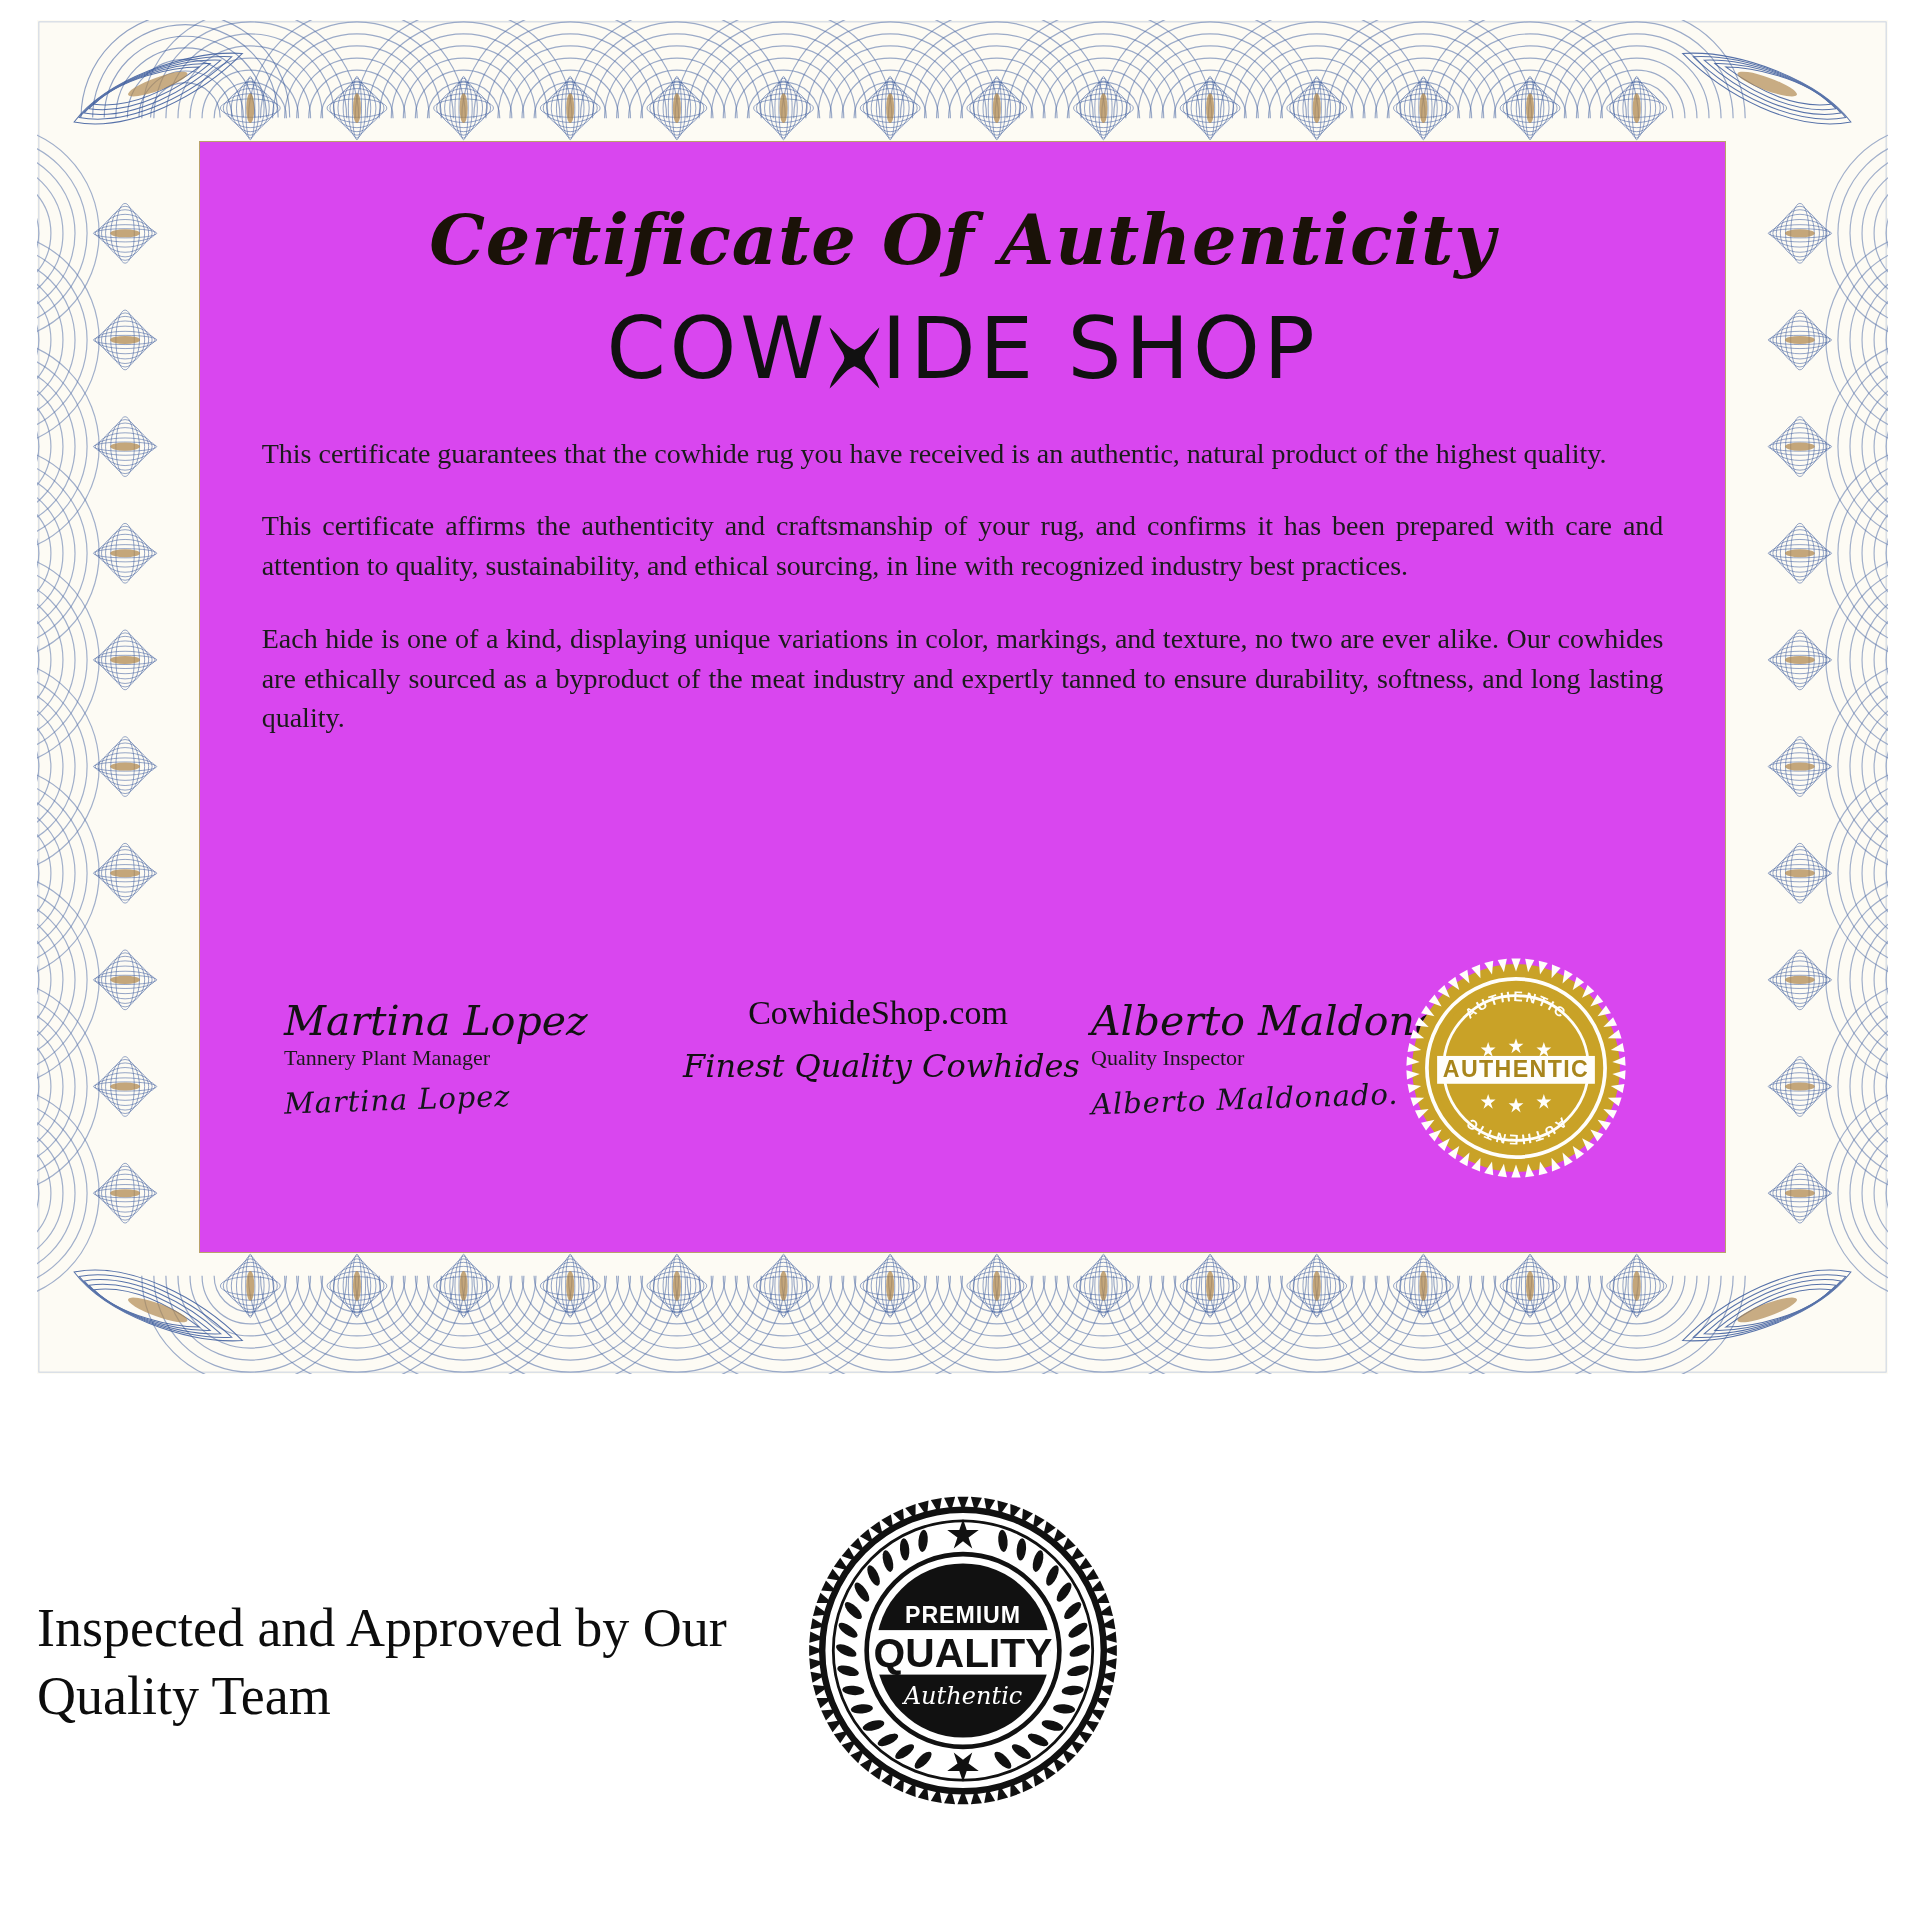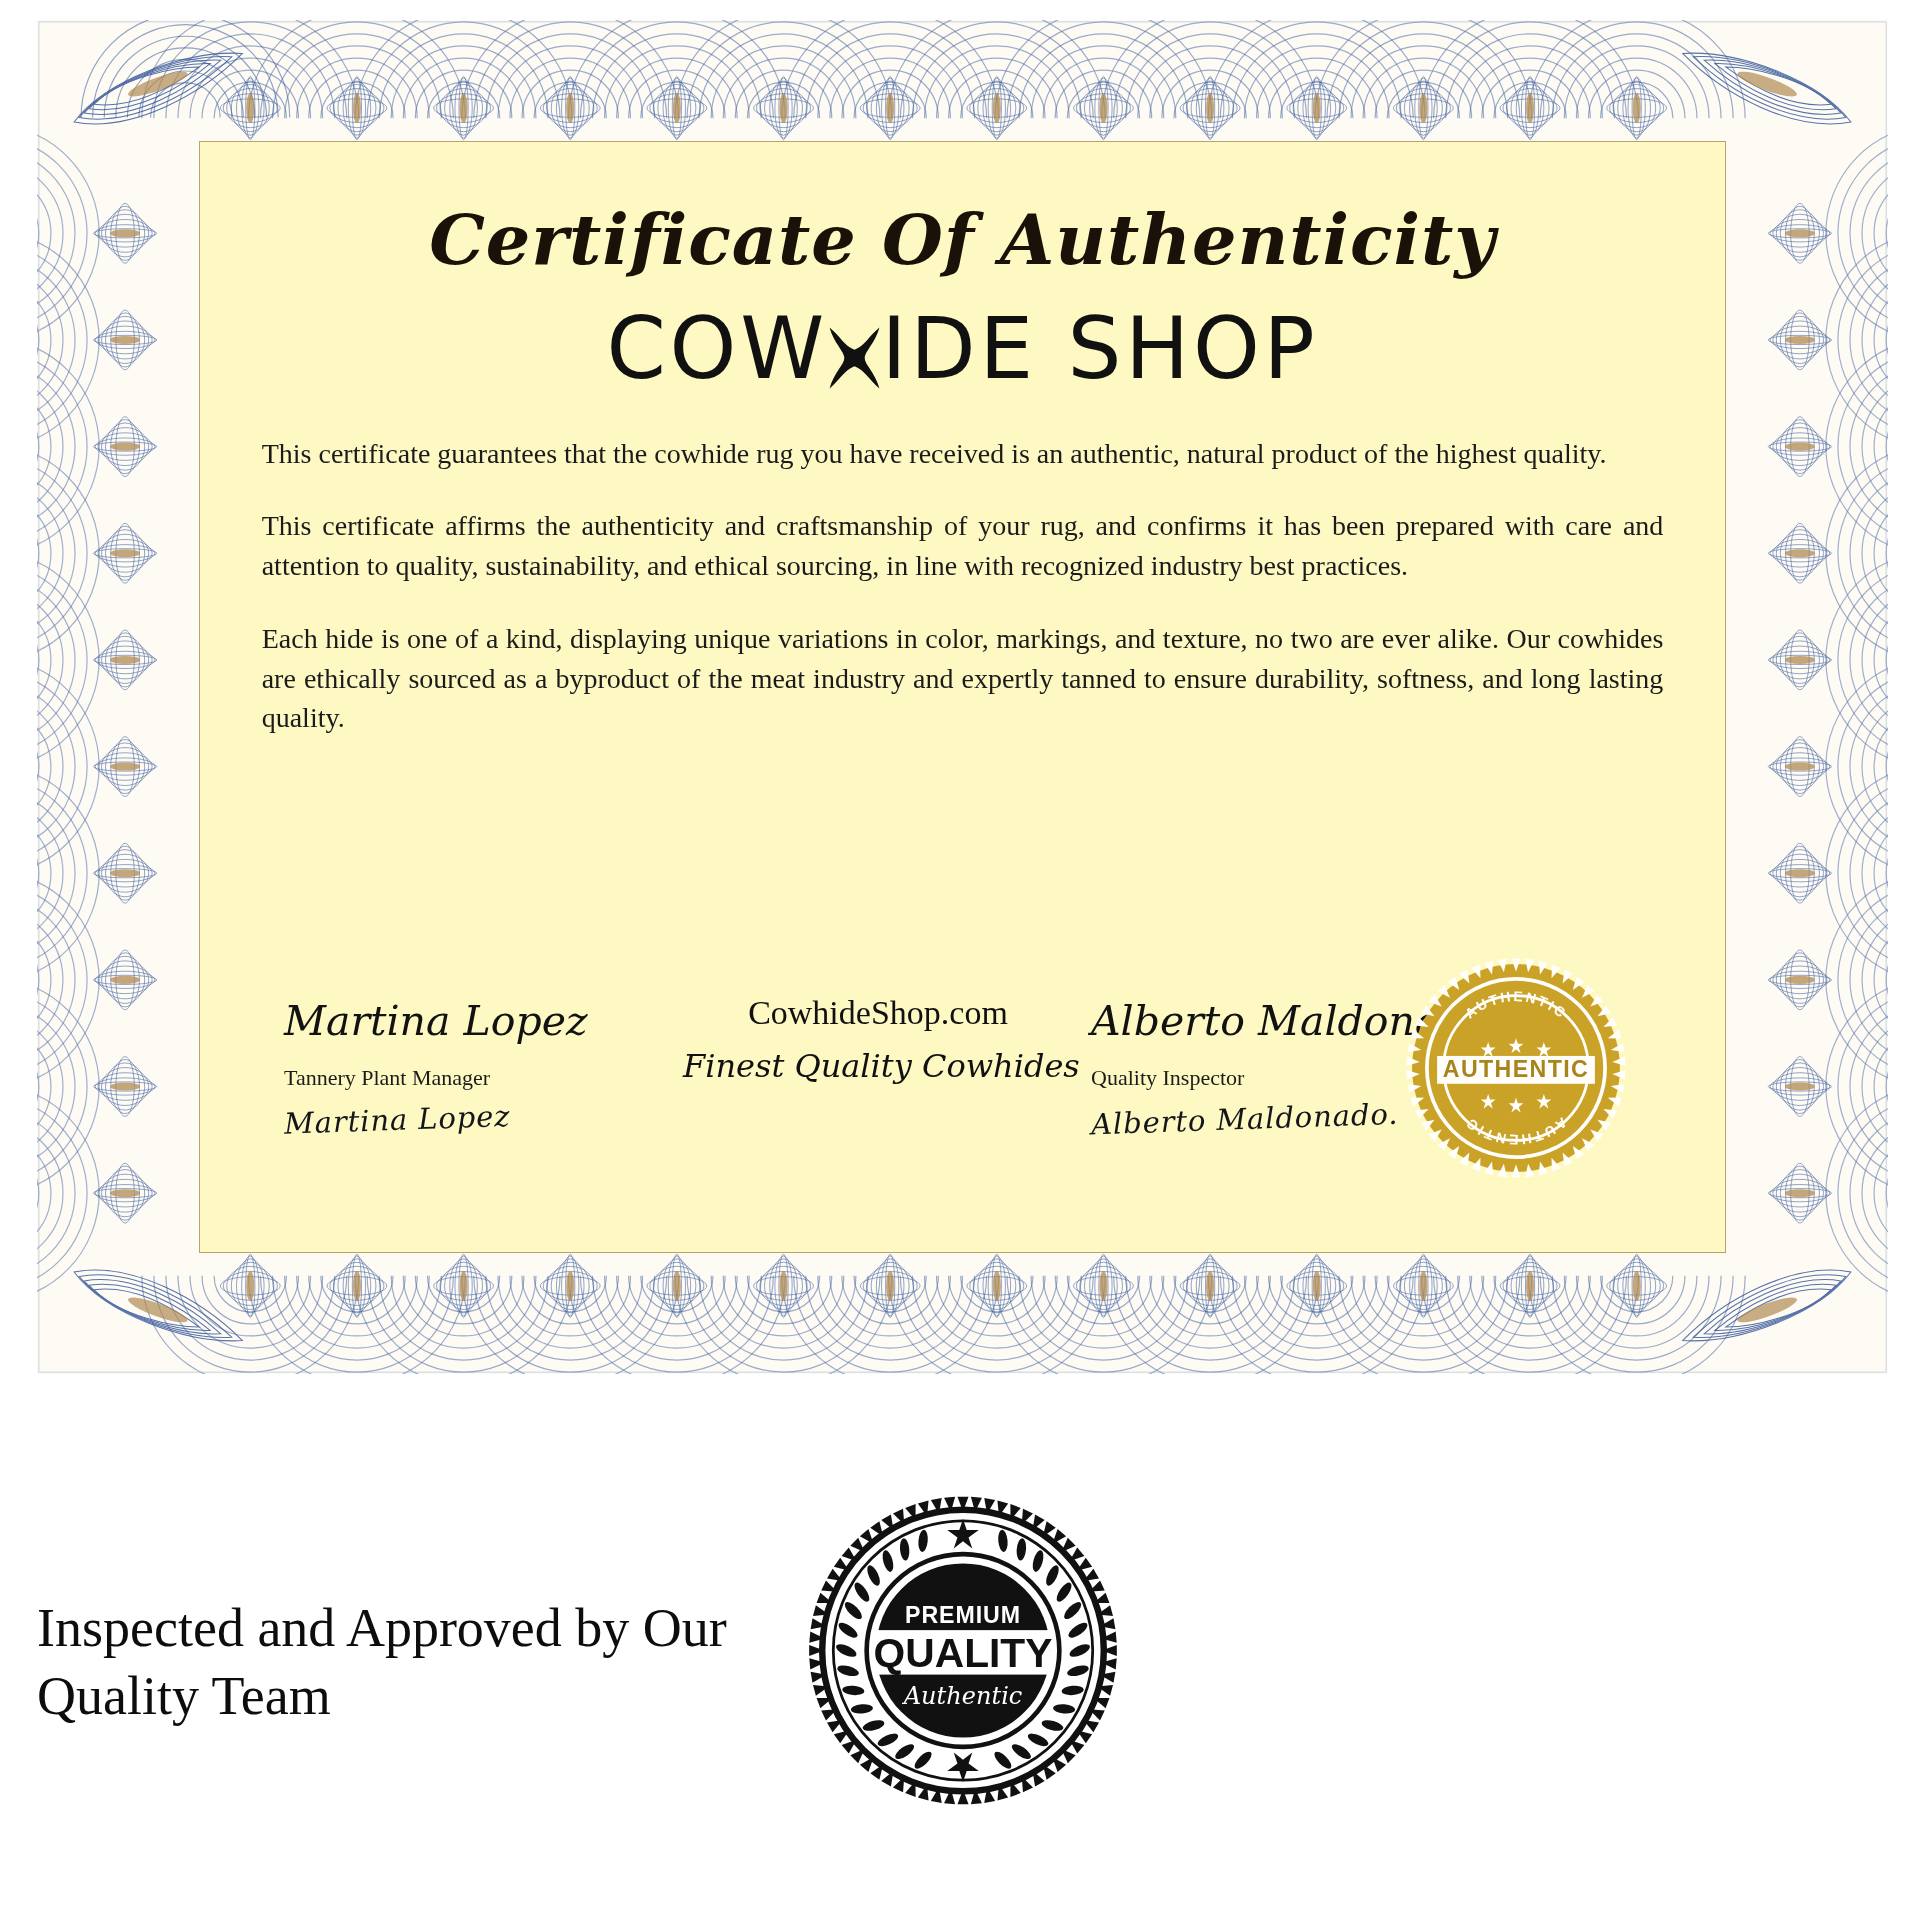--- a/index.html
+++ b/index.html
@@ -33,21 +33,21 @@
     width: 100%;
     height: 100%;
   }
 
   .inner-panel {
     position: absolute;
     left: 162px;
     top: 121px;
     right: 162px;
     bottom: 121px;
-    background: #fef9c3;
+    background: #d946ef;
     border: 1.9px solid #b9a36a;
     box-sizing: border-box;
   }
 
   .inner-content {
     position: absolute;
     inset: 0;
     padding: 46px 45px 28px 45px;
     box-sizing: border-box;
   }
@@ -114,21 +114,21 @@
     font-family: "DejaVu Serif", serif;
     font-style: italic;
     font-size: 41px;
     color: #121212;
     white-space: nowrap;
   }
   .sig-role {
     font-family: "Liberation Serif", serif;
     font-size: 22px;
     color: #1b1b1b;
-    margin-top: 20px;
+    margin-top: 0;
   }
   .sig-hand {
     font-family: "DejaVu Serif", serif;
     font-style: italic;
     font-size: 29px;
     color: #14161c;
     margin-top: 9.3px;
     transform: rotate(-2deg);
     letter-spacing: 0.9px;
   }

